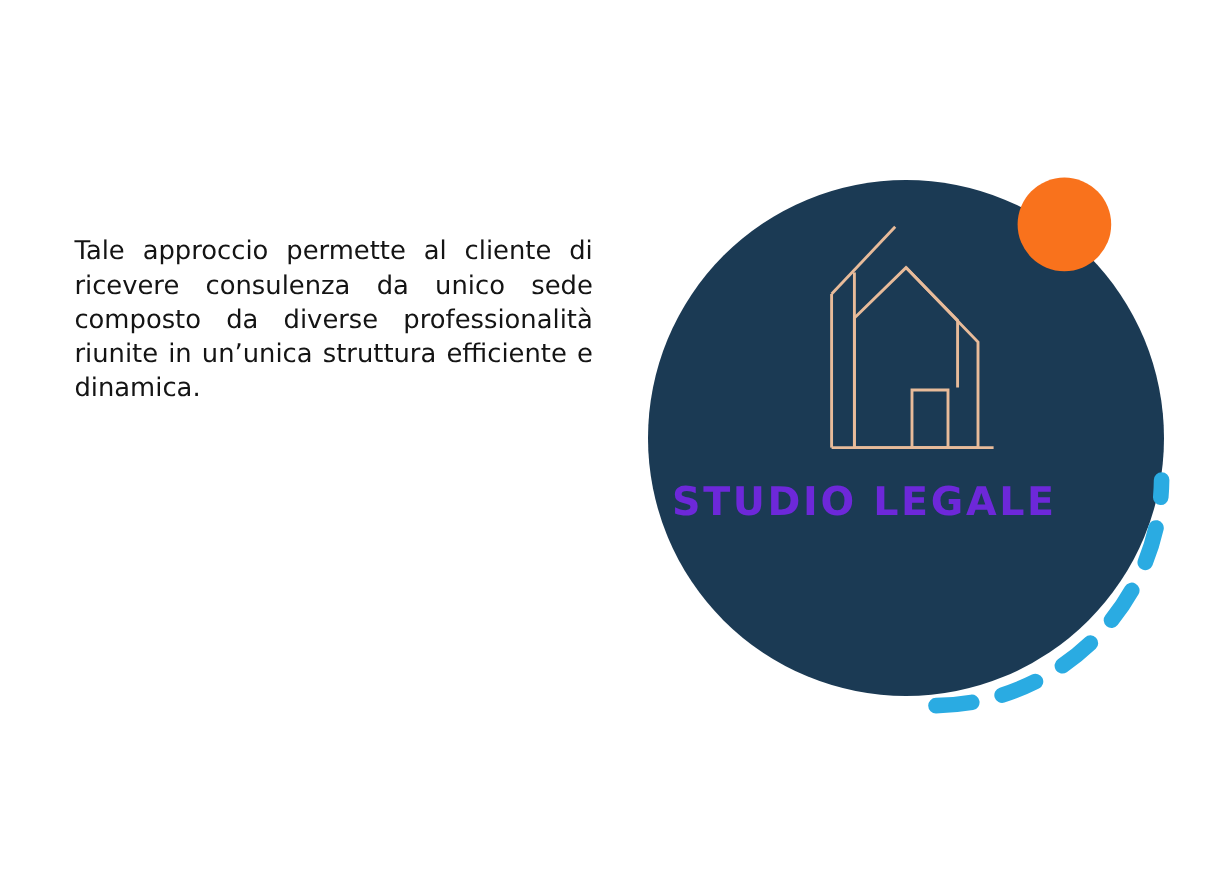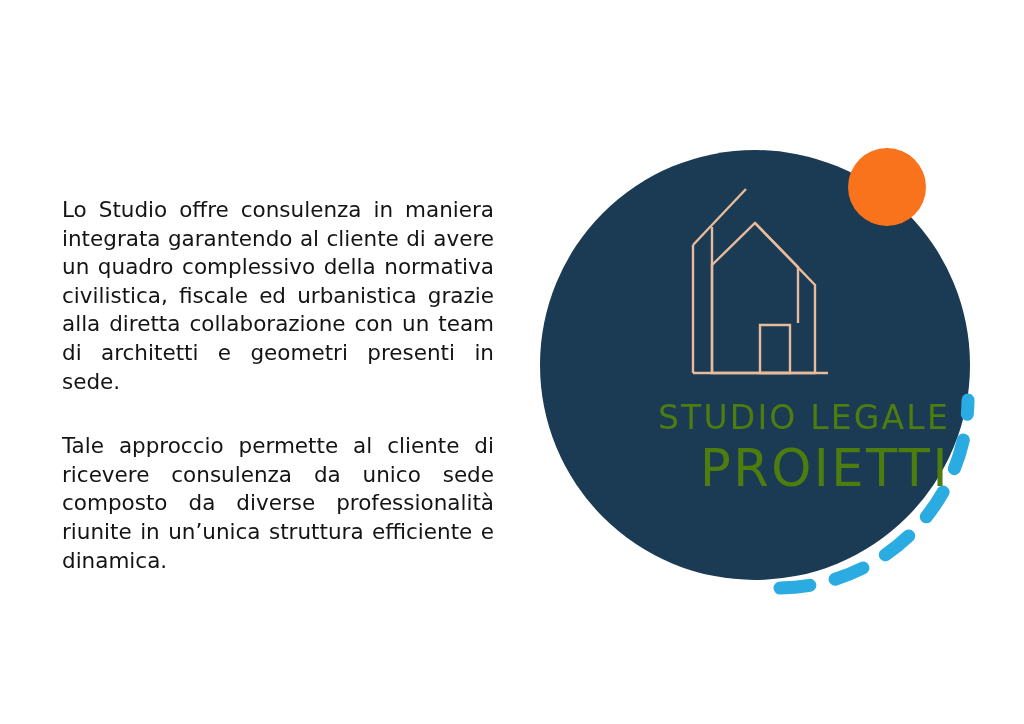--- a/index.html
+++ b/index.html
@@ -73,42 +73,41 @@
     left: 140px;
     top: 45px;
     width: 190px;
     height: 225px;
   }
   #wordmark {
     position: absolute;
     left: 40px;
     top: 268px;
     width: 390px;
-    text-align: right;
-    color: #4d7c0f;
+    text-align: left;
+    color: #6d28d9;
     font-family: "DejaVu Sans", sans-serif;
-    font-weight: 400;
+    font-weight: 700;
   }
   #wordmark .line1 {
     font-size: 33px;
     letter-spacing: 2.2px;
     line-height: 40px;
   }
   #wordmark .line2 {
     font-size: 51px;
     letter-spacing: 2.5px;
     line-height: 58px;
     margin-top: 2px;
   }
 </style>
 </head>
 <body>
 
 <div id="text-column">
-  <p class="para">Lo Studio offre consulenza in maniera integrata garantendo al cliente di avere un quadro complessivo della normativa civilistica, fiscale ed urbanistica grazie alla diretta collaborazione con un team di architetti e geometri presenti in sede.</p>
   <p class="para">Tale approccio permette al cliente di ricevere consulenza da unico sede composto da diverse professionalità riunite in un’unica struttura efficiente e dinamica.</p>
 </div>
 
 <div id="logo-area">
 
   <div id="brand-circle"></div>
 
   <div id="accent-dot"></div>
 
   <svg id="dashed-arc" viewBox="0 0 250 250">
@@ -128,16 +127,15 @@
       <path d="M95 48 L138 92 L138 148"></path>
 
       <path d="M33 198 L168 198"></path>
 
       <path d="M100 150 L100 198 L130 198 L130 150 Z"></path>
     </g>
   </svg>
 
   <div id="wordmark">
     <div class="line1">STUDIO LEGALE</div>
-    <div class="line2">PROIETTI</div>
   </div>
 
 </div>
 
 </body></html>

